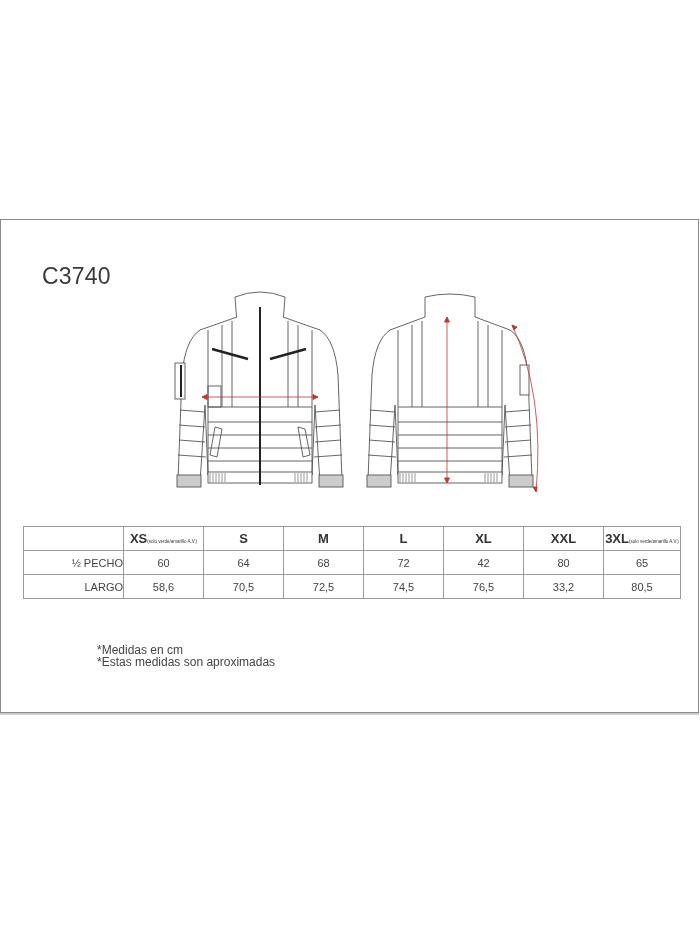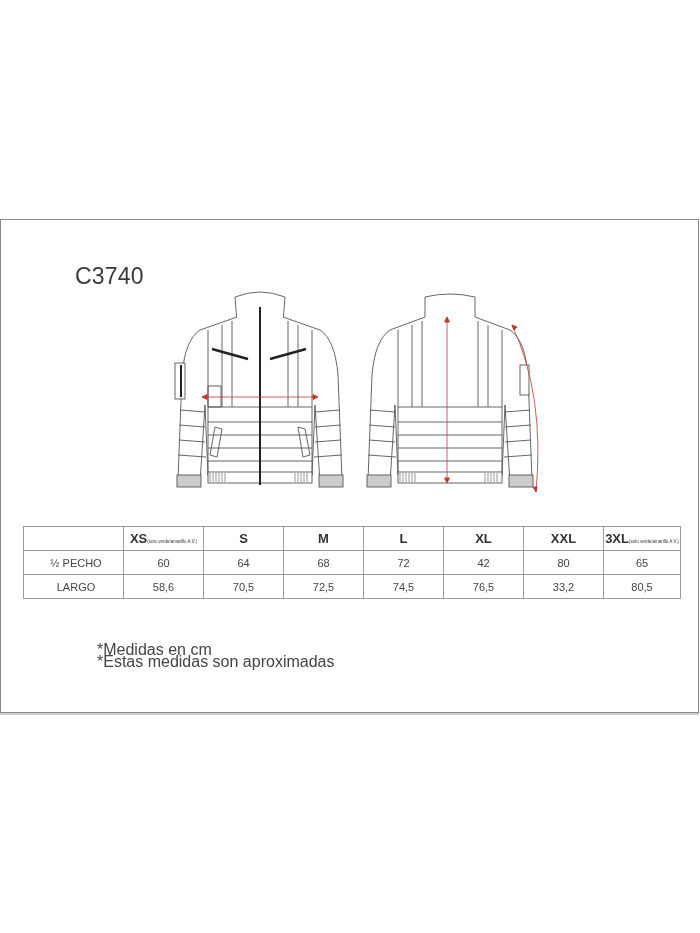--- a/index.html
+++ b/index.html
@@ -1,30 +1,30 @@
 <!DOCTYPE html>
 <html><head>
 <meta charset="utf-8">
 <style>
   html, body { margin: 0; padding: 0; background: #ffffff; }
   body { width: 700px; height: 933px; position: relative; overflow: hidden; font-family: "Liberation Sans", sans-serif; color: #333; }
   .frame { position: absolute; left: 0; top: 219px; width: 697px; height: 492px; border: 1px solid #8a8a8a; box-shadow: 0 2px 0 #cfcfcf; }
-  .title { position: absolute; left: 42px; top: 263px; font-size: 23px; color: #3a3a3a; letter-spacing: 0.2px; margin-left: 33px; }
+  .title { position: absolute; left: 42px; top: 263px; font-size: 23px; color: #3a3a3a; letter-spacing: 0.2px; }
   .drawing { position: absolute; left: 160px; top: 285px; }
   table.sizes { position: absolute; left: 23px; top: 526px; border-collapse: collapse; font-size: 11px; color: #444; }
   table.sizes td, table.sizes th { border: 1px solid #9a9a9a; height: 23px; padding: 0; text-align: center; font-weight: normal; }
   table.sizes th { height: 23px; font-weight: bold; font-size: 13px; color: #333; }
-  table.sizes td.label { text-align: center; padding-left: 5px; width: 94px; }
+  table.sizes td.label { text-align: right; padding-left: 5px; width: 94px; }
   table.sizes th.first { width: 99px; }
   .col { width: 79px; }
   .col-last { width: 76px; }
   .small-h { font-size: 9px; font-weight: bold; }
   .small-h .note { font-size: 4.5px; font-weight: normal; }
   .h3xl { line-height: 7px; display: inline-block; }
-  .notes { position: absolute; left: 97px; top: 644px; font-size: 16px; color: #444; line-height: 12px; }
+  .notes { position: absolute; left: 97px; top: 644px; font-size: 12px; color: #444; line-height: 12px; }
 </style>
 </head>
 <body>
 
 <div class="frame"></div>
 
 <div class="title">C3740</div>
 
 <svg class="drawing" width="400" height="210" viewBox="0 0 400 210" fill="none" stroke="#555" stroke-width="0.9">
 

